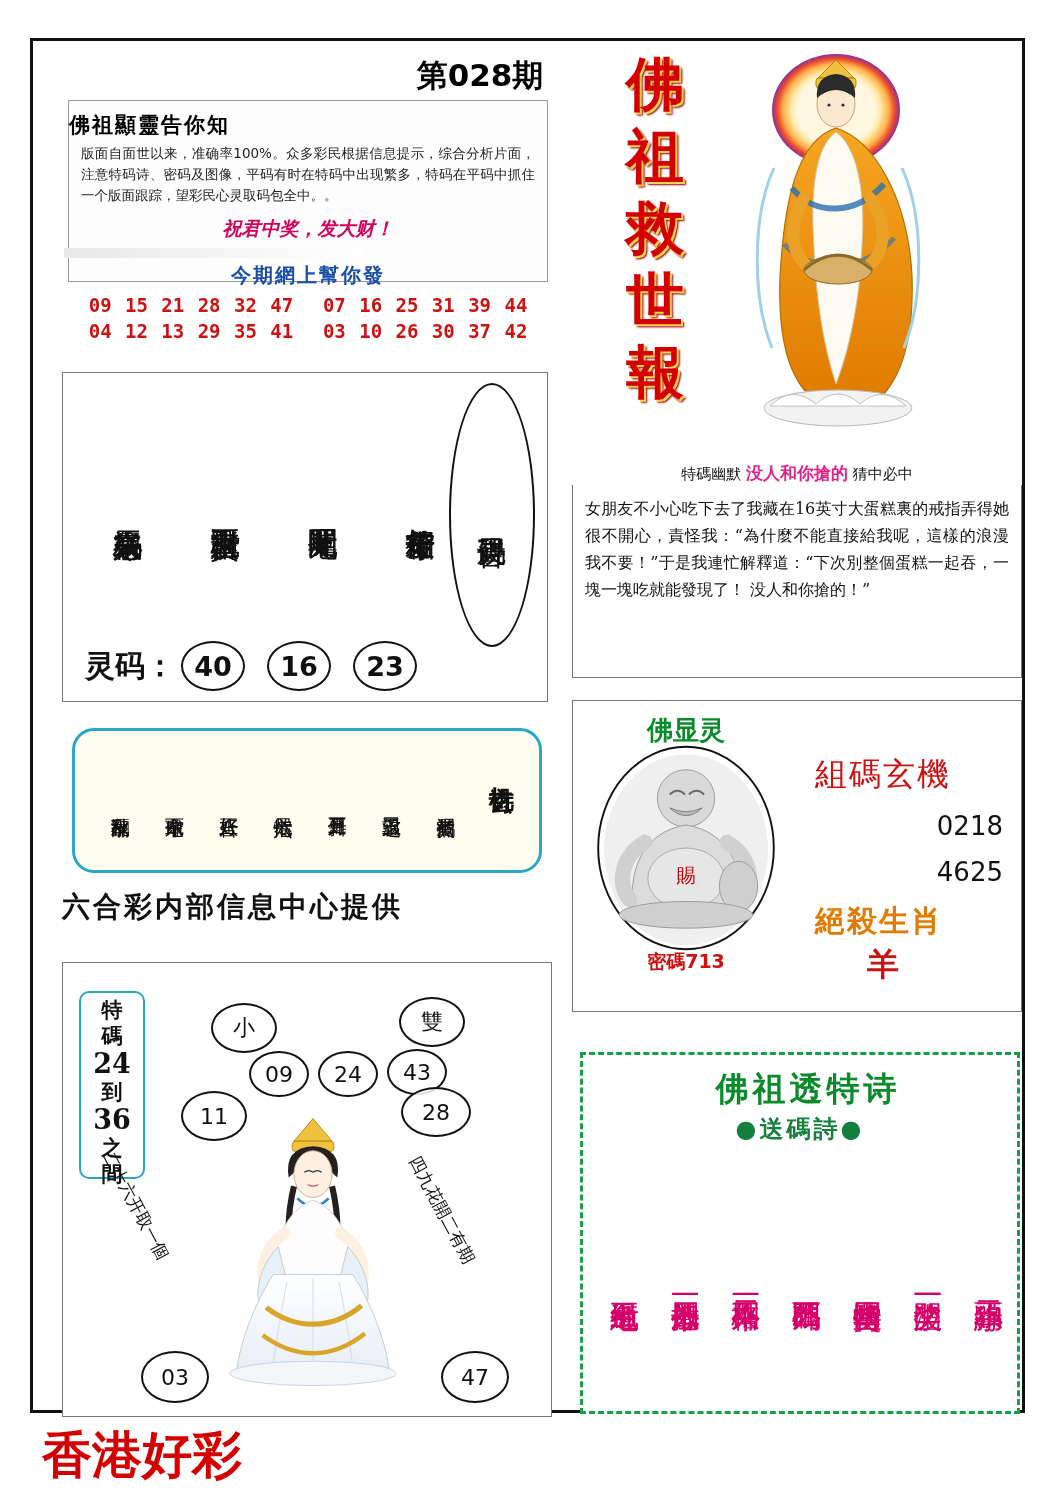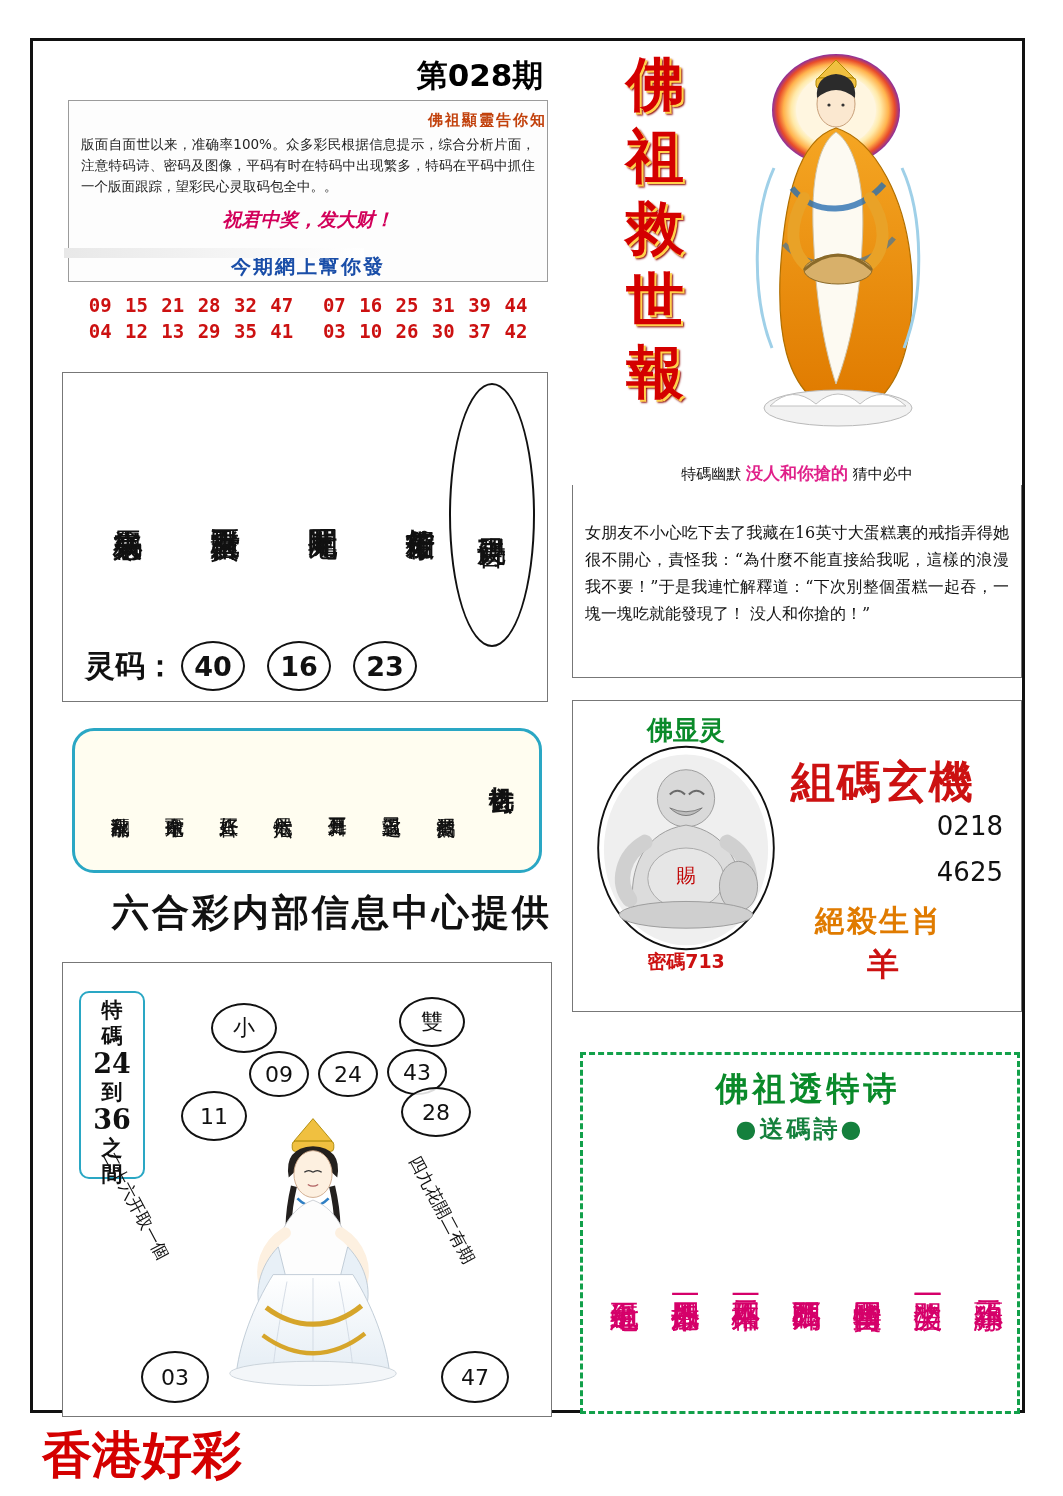--- a/index.html
+++ b/index.html
@@ -20,21 +20,21 @@
   .issue{
     position:absolute;left:330px;top:55px;width:300px;
     font-size:31px;font-weight:bold;color:#000;text-align:center;
     font-family:"DejaVu Sans","Liberation Sans",sans-serif;
   }
   .notice{
     position:absolute;left:68px;top:100px;width:480px;height:182px;
     border:1px solid #9b9b9b;background:#fdfdfd;box-sizing:border-box;
   }
   .notice h2{
-    margin:10px 0 4px 0;text-align:right;font-size:15px;color:#c2410c;
+    margin:10px 0 4px 0;text-align:left;font-size:21px;color:#000000;
     letter-spacing:2px;font-weight:bold;
   }
   .notice p{
     margin:0 12px;font-size:13.5px;line-height:21px;color:#222;text-align:justify;
   }
   .notice .wish{
     margin-top:10px;text-align:center;font-size:19px;color:#d2005a;font-weight:bold;
     font-style:italic;
   }
   .notice .sub{
@@ -116,22 +116,22 @@
   .xcol{
     width:34px;text-align:center;font-size:19px;line-height:24px;color:#111;
     font-family:"DejaVu Serif","Liberation Serif",serif;
   }
   .xtitle{
     position:absolute;right:22px;top:36px;width:40px;text-align:center;
     font-size:25px;line-height:31px;color:#111;font-weight:bold;
     font-family:"DejaVu Serif","Liberation Serif",serif;
   }
   .centerline{
-    position:absolute;left:62px;top:888px;width:490px;text-align:right;
-    font-size:37px;font-weight:bold;color:#111;letter-spacing:3px;
+    position:absolute;left:62px;top:888px;width:490px;text-align:left;
+    font-size:28px;font-weight:bold;color:#111;letter-spacing:3px;
     font-family:"DejaVu Serif","Liberation Serif",serif;
   }
   
   .bigpanel{
     position:absolute;left:62px;top:962px;width:490px;height:455px;
     border:1px solid #777;box-sizing:border-box;background:#fff;overflow:hidden;
   }
   .temabox{
     position:absolute;left:16px;top:28px;width:66px;height:188px;
     border:2px solid #2aa7c4;border-radius:10px;background:#fff;
@@ -163,29 +163,28 @@
   }
   .joketitle{
     position:absolute;left:572px;top:462px;width:450px;text-align:center;
     font-size:15px;color:#111;background:#fff;
   }
   .joketitle .pink{color:#e0218a;font-weight:bold;font-size:17px;}
   .joketxt{
     position:absolute;left:12px;top:26px;width:424px;
     font-size:16px;line-height:27px;color:#111;text-align:justify;
     font-family:"DejaVu Serif","Liberation Serif",serif;
-    margin-top:24px;
   }
   .zumabox{
     position:absolute;left:572px;top:700px;width:450px;height:312px;
     border:1px solid #777;box-sizing:border-box;background:#fff;
   }
   .zuma-title{
     position:absolute;right:18px;top:52px;width:240px;text-align:center;
-    font-size:44px;font-weight:bold;color:#cc1111;letter-spacing:2px;
+    font-size:32px;font-weight:normal;color:#cc1111;letter-spacing:2px;
     font-family:"DejaVu Serif","Liberation Serif",serif;
   }
   .zuma-nums{
     position:absolute;right:18px;top:102px;width:240px;
     font-size:26px;color:#111;text-align:center;line-height:46px;
     font-family:"DejaVu Sans","Liberation Sans",sans-serif;
   }
   .zuma-nums .r{display:flex;justify-content:flex-end;}
   .jue{
     position:absolute;right:22px;top:200px;width:240px;text-align:center;

